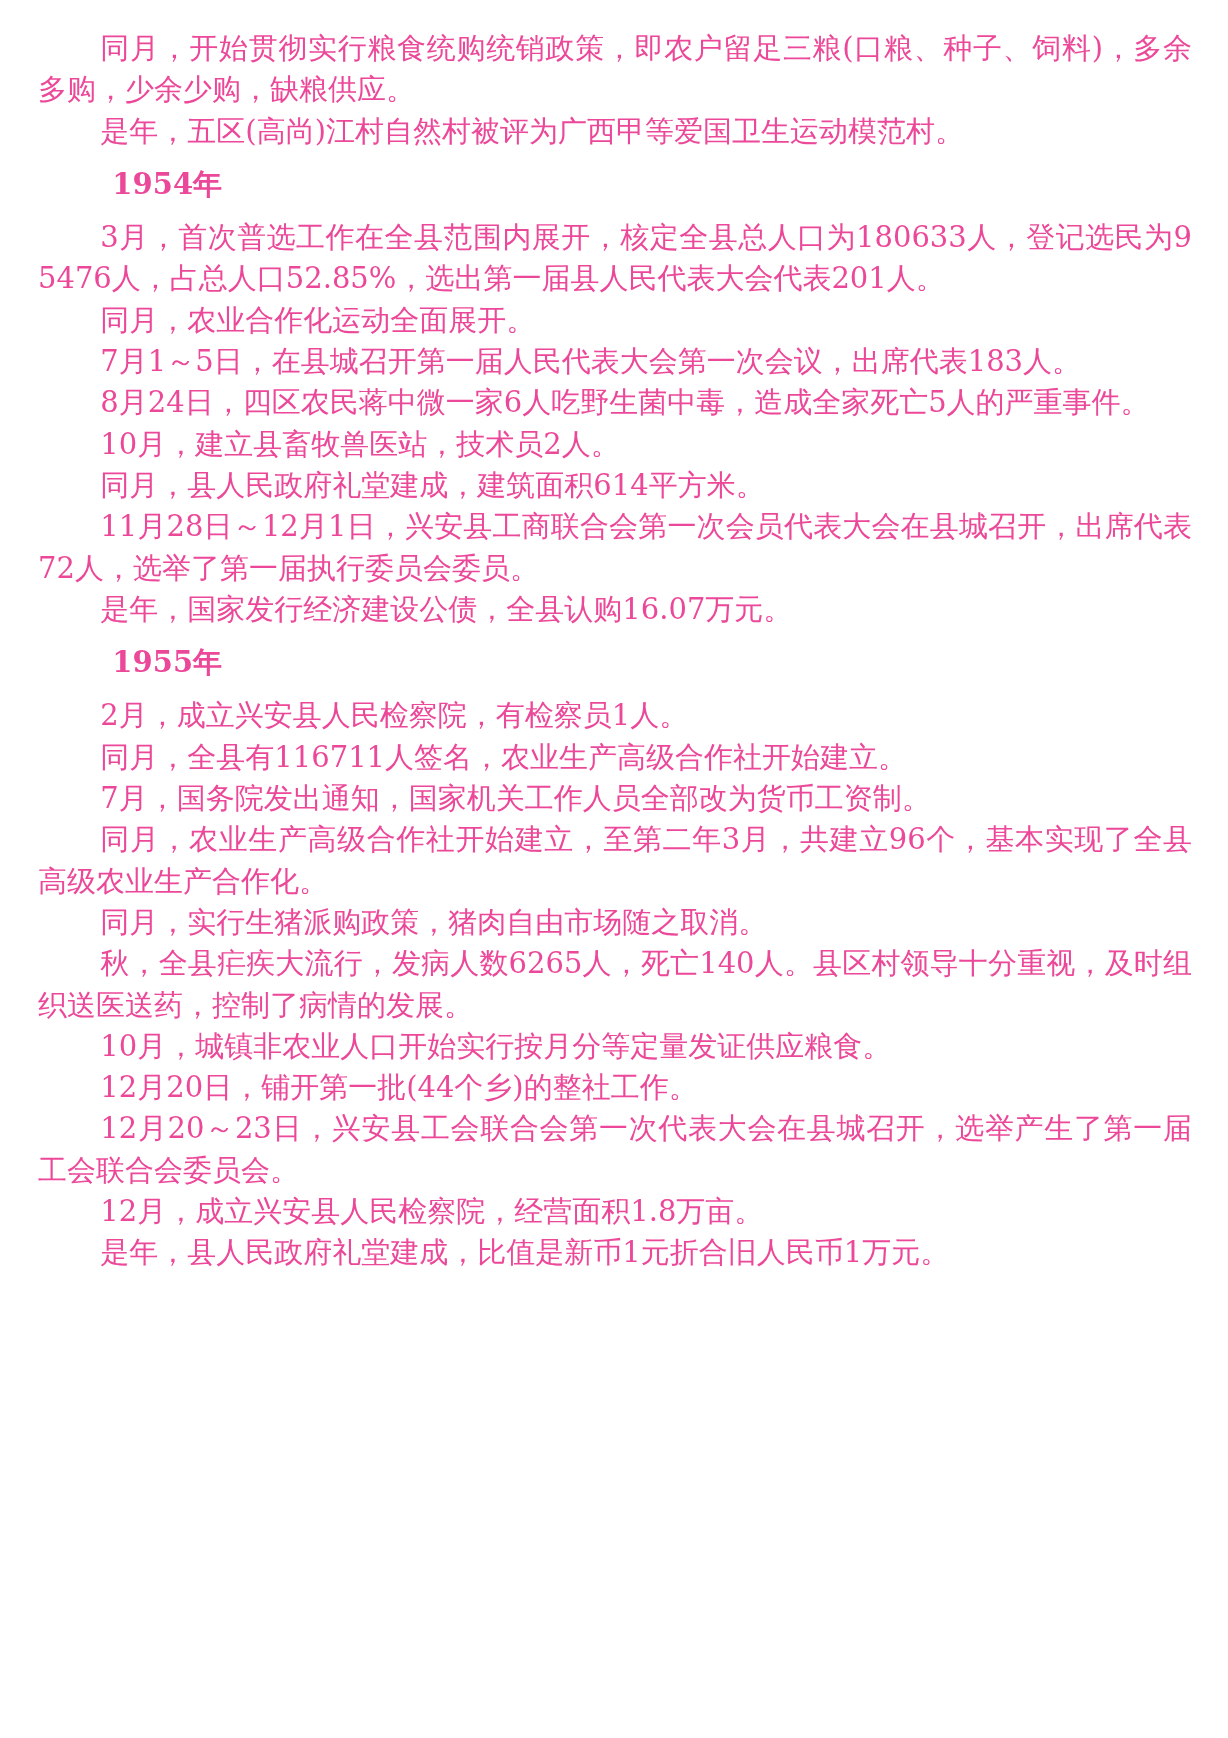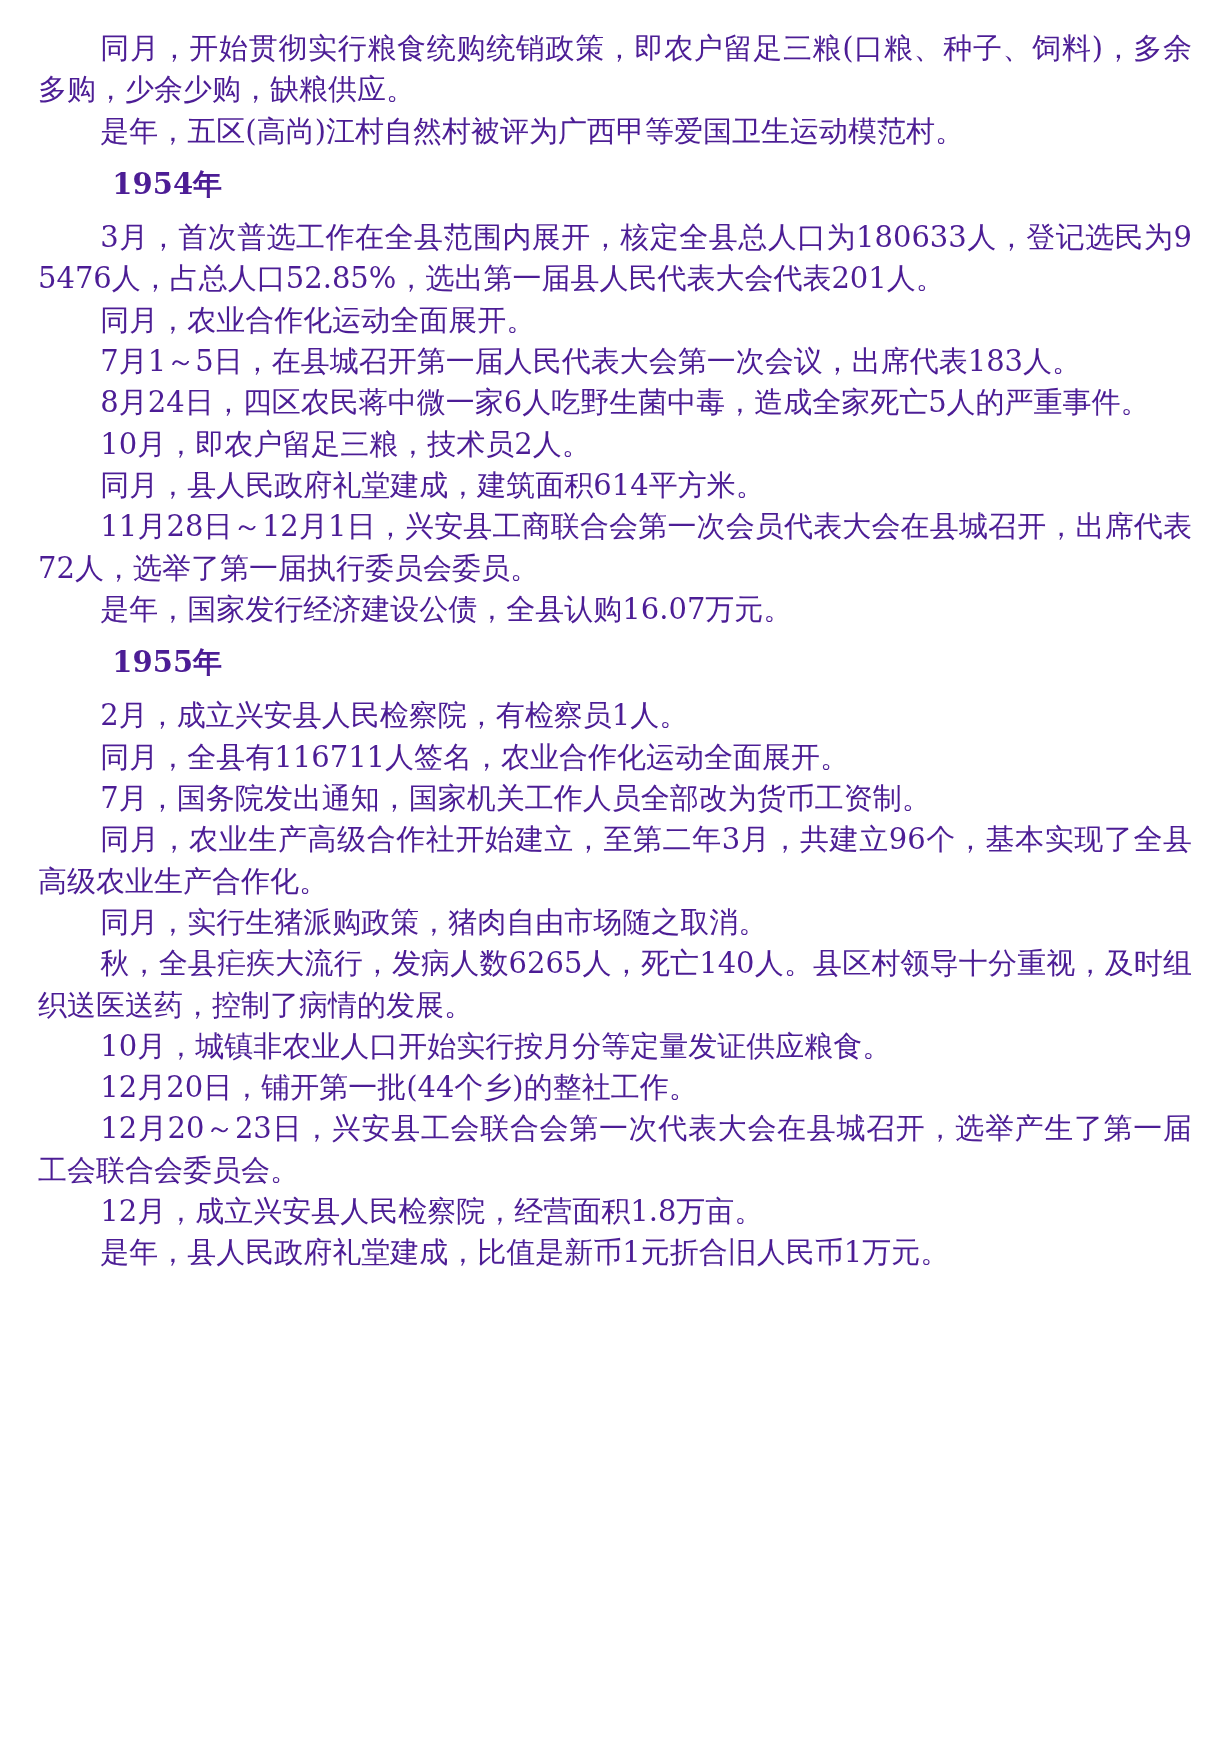--- a/index.html
+++ b/index.html
@@ -11,21 +11,21 @@
       width: 1228px;
       height: 1738px;
       overflow: hidden;
       position: relative;
     }
     .page {
       position: absolute;
       left: 38px;
       top: 28px;
       width: 1154px;
-      color: #4c1d95;
+      color: #ec4899;
       font-family: "DejaVu Serif", "Liberation Serif", serif;
       font-size: 29px;
       line-height: 41.3px;
       text-align: justify;
       text-justify: inter-character;
     }
     .para {
       margin: 0;
       text-indent: 2.15em;
       word-break: break-all;
@@ -41,28 +41,28 @@
 
 <div class="page">
   <p class="para">同月，开始贯彻实行粮食统购统销政策，即农户留足三粮(口粮、种子、饲料)，多余多购，少余少购，缺粮供应。</p>
   <p class="para">是年，五区(高尚)江村自然村被评为广西甲等爱国卫生运动模范村。</p>
 
   <p class="year-heading">1954年</p>
   <p class="para">3月，首次普选工作在全县范围内展开，核定全县总人口为180633人，登记选民为95476人，占总人口52.85%，选出第一届县人民代表大会代表201人。</p>
   <p class="para">同月，农业合作化运动全面展开。</p>
   <p class="para">7月1～5日，在县城召开第一届人民代表大会第一次会议，出席代表183人。</p>
   <p class="para">8月24日，四区农民蒋中微一家6人吃野生菌中毒，造成全家死亡5人的严重事件。</p>
-  <p class="para">10月，即农户留足三粮，技术员2人。</p>
+  <p class="para">10月，建立县畜牧兽医站，技术员2人。</p>
   <p class="para">同月，县人民政府礼堂建成，建筑面积614平方米。</p>
   <p class="para">11月28日～12月1日，兴安县工商联合会第一次会员代表大会在县城召开，出席代表72人，选举了第一届执行委员会委员。</p>
   <p class="para">是年，国家发行经济建设公债，全县认购16.07万元。</p>
 
   <p class="year-heading">1955年</p>
   <p class="para">2月，成立兴安县人民检察院，有检察员1人。</p>
-  <p class="para">同月，全县有116711人签名，农业合作化运动全面展开。</p>
+  <p class="para">同月，全县有116711人签名，农业生产高级合作社开始建立。</p>
   <p class="para">7月，国务院发出通知，国家机关工作人员全部改为货币工资制。</p>
   <p class="para">同月，农业生产高级合作社开始建立，至第二年3月，共建立96个，基本实现了全县高级农业生产合作化。</p>
   <p class="para">同月，实行生猪派购政策，猪肉自由市场随之取消。</p>
   <p class="para">秋，全县疟疾大流行，发病人数6265人，死亡140人。县区村领导十分重视，及时组织送医送药，控制了病情的发展。</p>
   <p class="para">10月，城镇非农业人口开始实行按月分等定量发证供应粮食。</p>
   <p class="para">12月20日，铺开第一批(44个乡)的整社工作。</p>
   <p class="para">12月20～23日，兴安县工会联合会第一次代表大会在县城召开，选举产生了第一届工会联合会委员会。</p>
   <p class="para">12月，成立兴安县人民检察院，经营面积1.8万亩。</p>
   <p class="para">是年，县人民政府礼堂建成，比值是新币1元折合旧人民币1万元。</p>
 </div>

